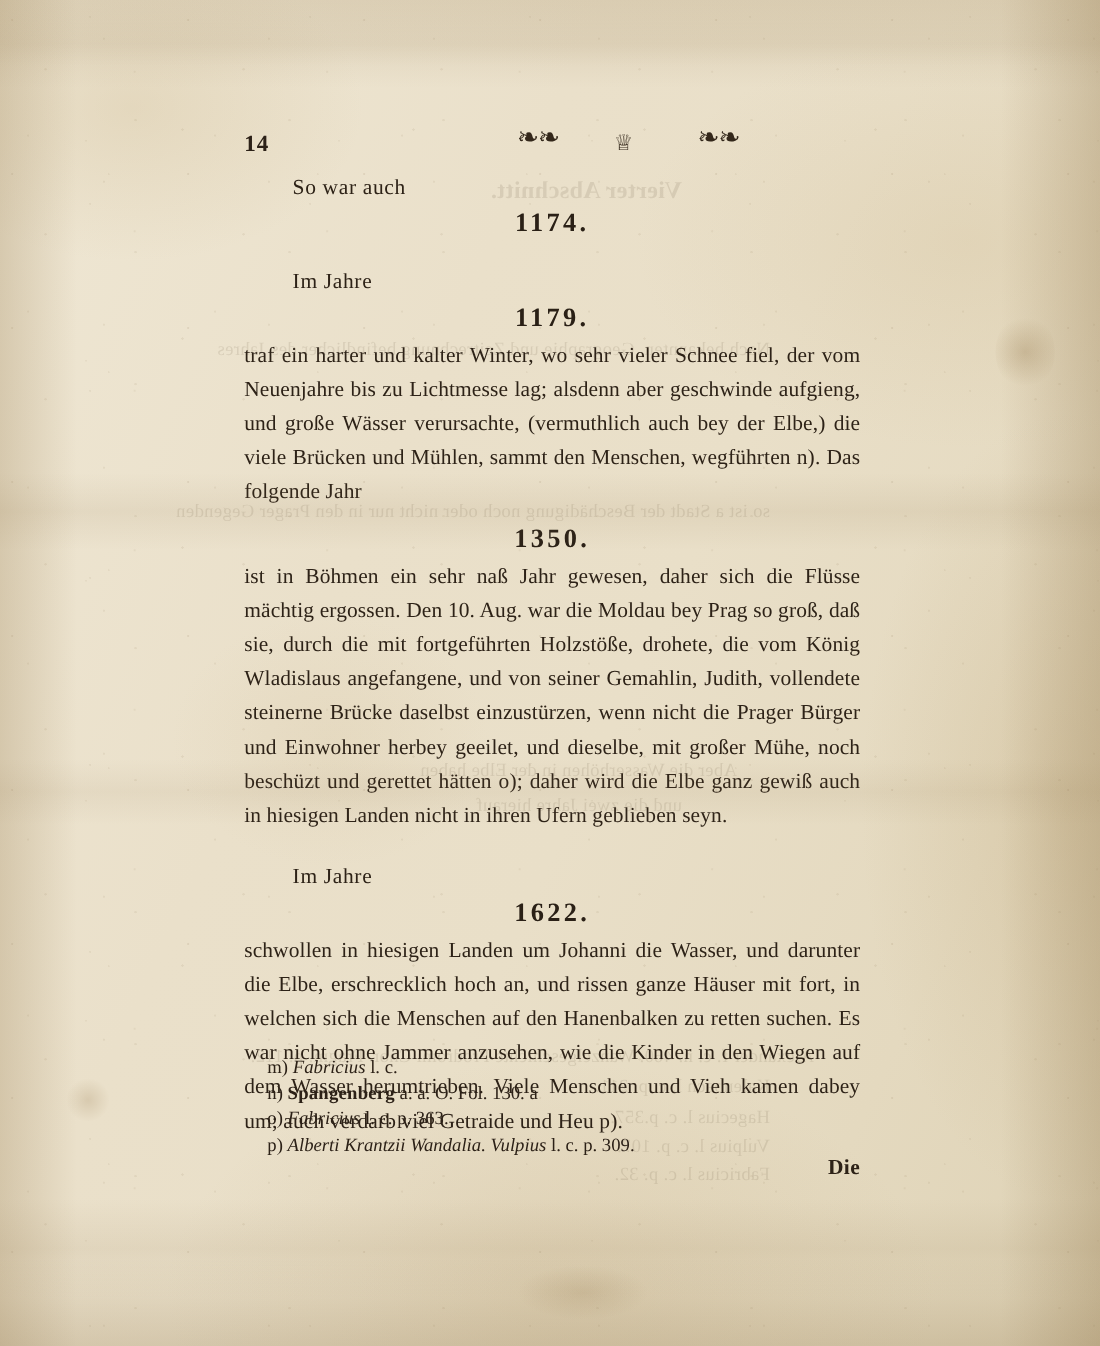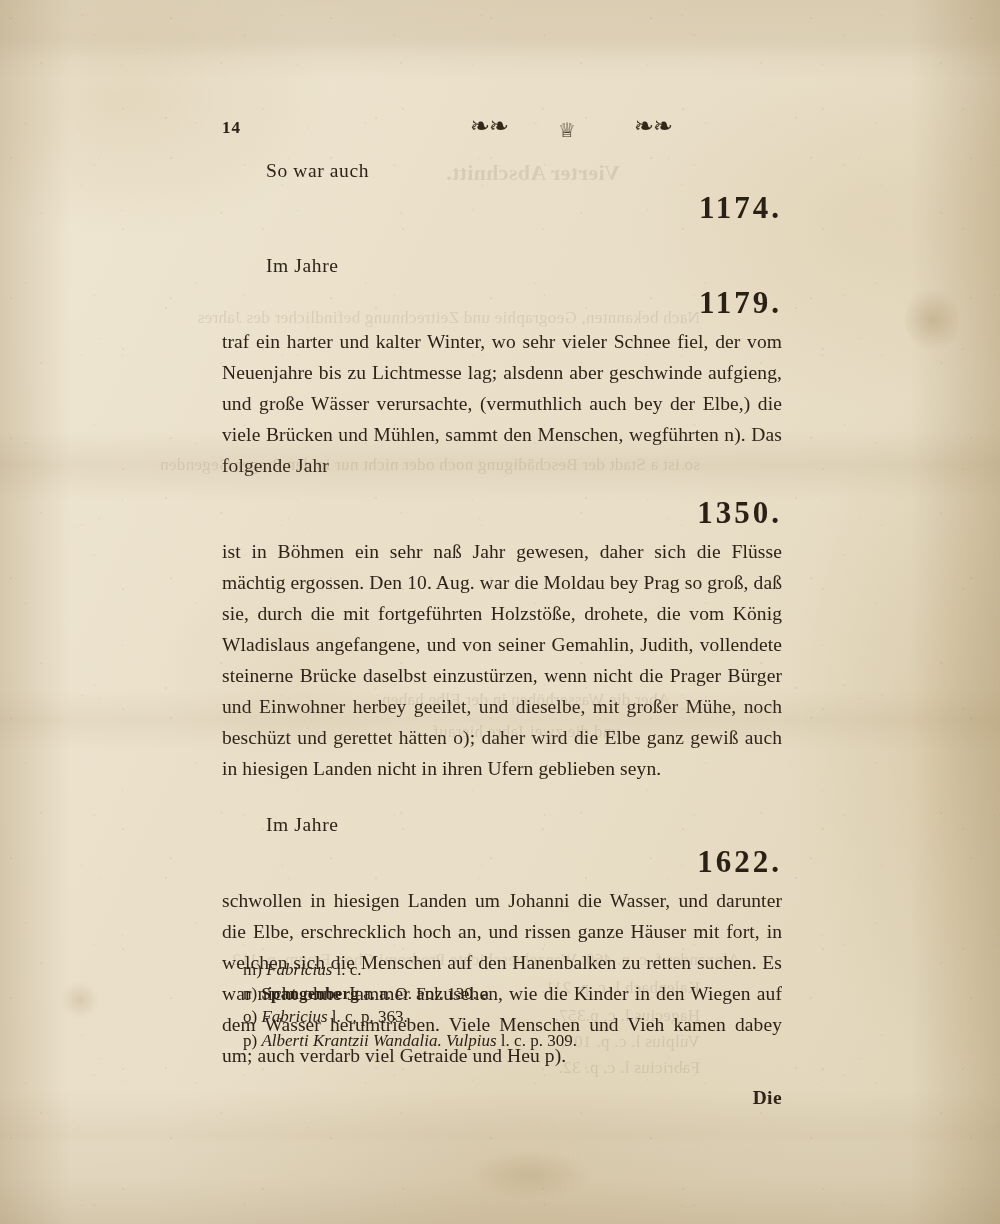--- a/index.html
+++ b/index.html
@@ -81,21 +81,21 @@
     position: absolute;
     left: 222px;
     top: 112px;
     width: 560px;
     height: 34px;
   }
   .folio {
     position: absolute;
     left: 0;
     top: 6px;
-    font-size: 17px;
+    font-size: 21px;
     font-weight: bold;
     letter-spacing: 1px;
     color: #2c2117;
   }
   .orn {
     position: absolute;
     top: 0;
     color: #33271a;
     font-size: 24px;
     line-height: 28px;
@@ -124,22 +124,22 @@
     margin: 0;
     font-size: 19.5px;
     line-height: 30px;
     padding-left: 44px;
     font-weight: 400;
     letter-spacing: 0.6px;
     color: #2d2217;
   }
   .year {
     margin: 4px 0 5px 0;
-    text-align: right;
-    font-size: 31px;
+    text-align: center;
+    font-size: 24px;
     letter-spacing: 3px;
     font-weight: bold;
     color: #2a2016;
     font-family: "Liberation Serif", serif;
   }
   .gap-s { height: 10px; }
   .gap-m { height: 20px; }
   .gap-l { height: 26px; }
   .catchword {
     margin: 16px 0 0 0;

